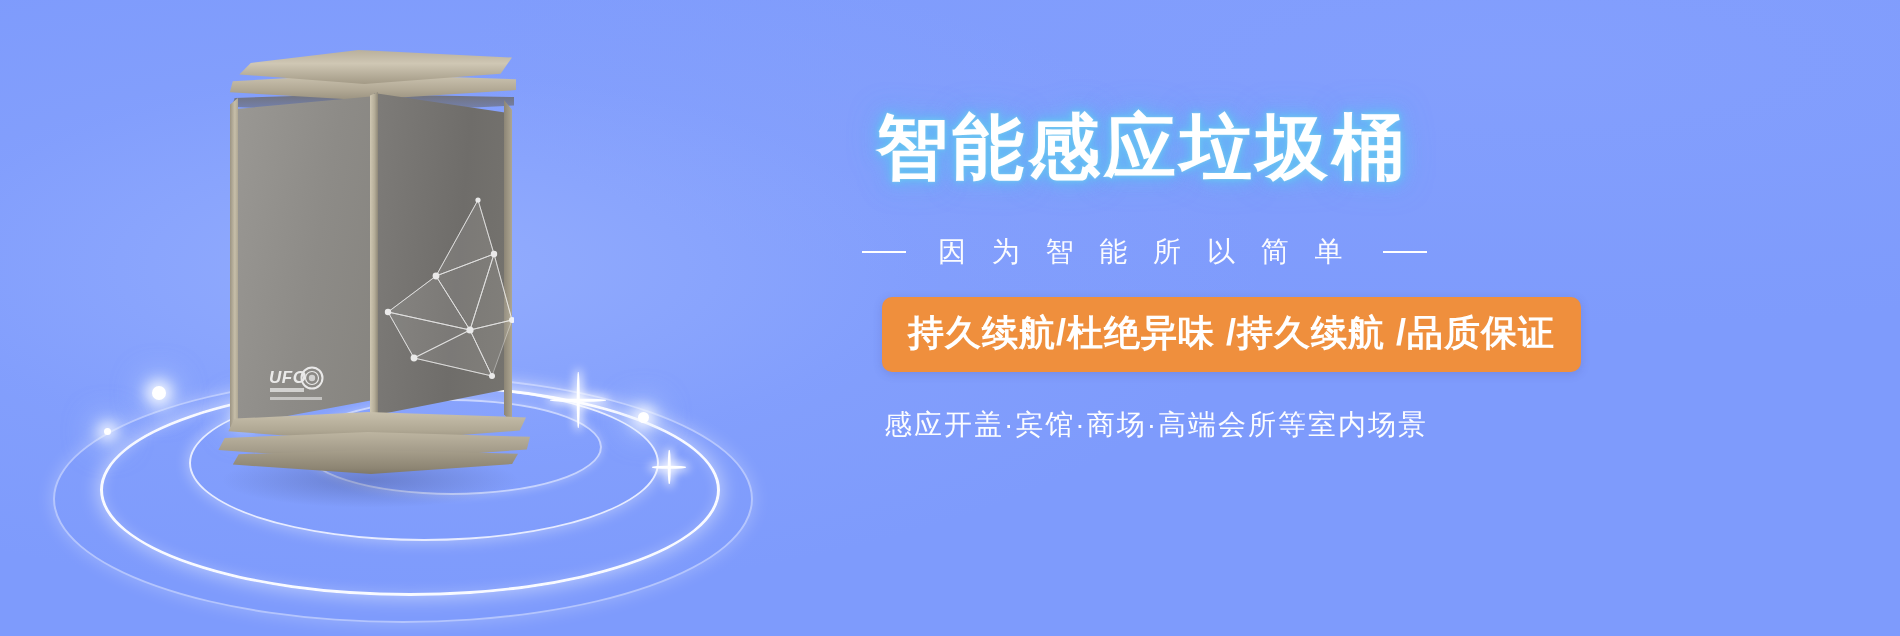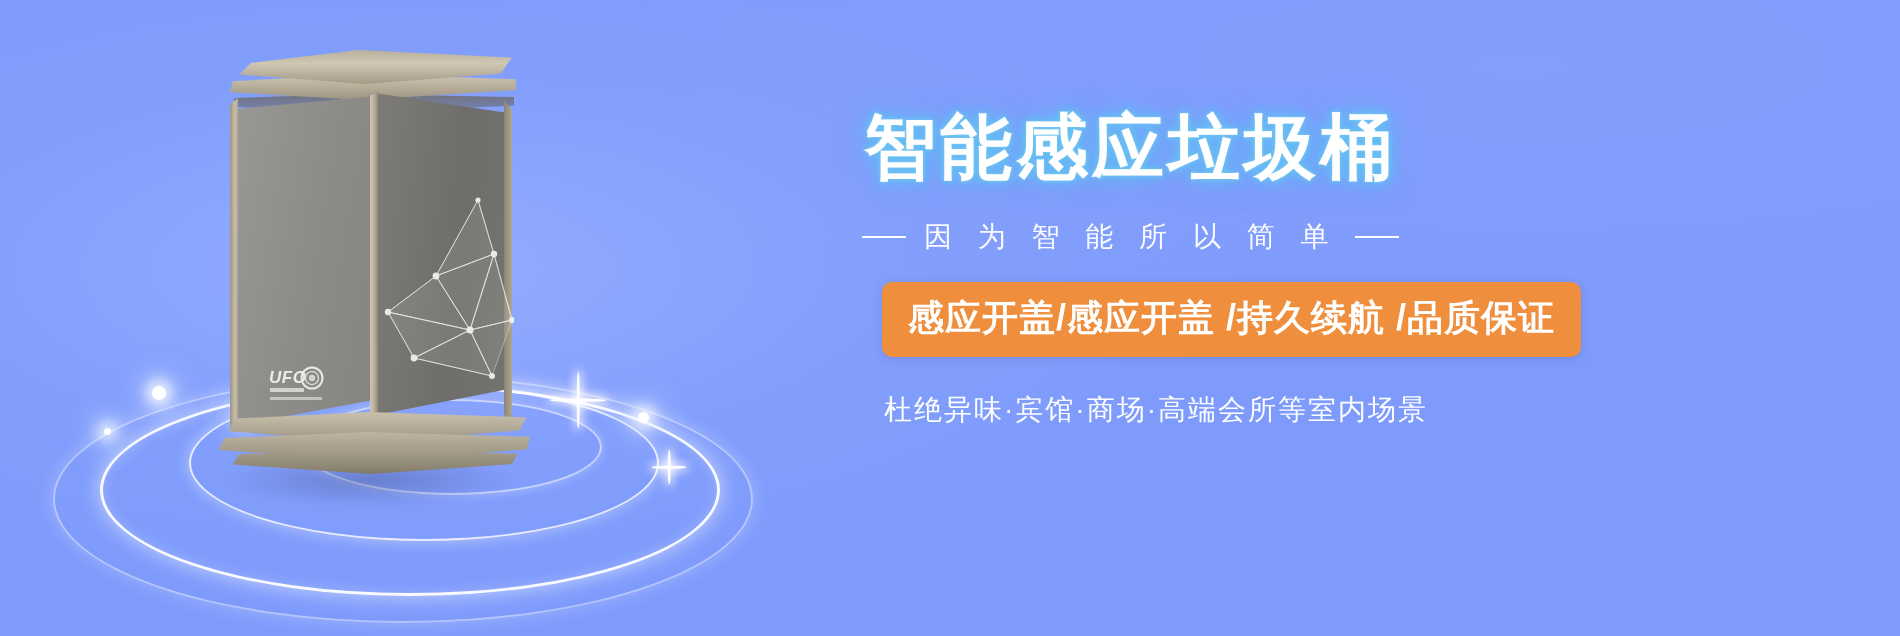--- a/index.html
+++ b/index.html
@@ -251,35 +251,35 @@
     top: 110px;
     width: 880px;
   }
 
   .headline {
     font-size: 72px;
     font-weight: 700;
     color: #ffffff;
     letter-spacing: 4px;
     line-height: 1.05;
-    margin: 0 0 0 4px;
+    margin: 0 0 0 16px;
     text-shadow:
       0 0 2px  #7ec8f0,
       0 0 5px  #6fc4f2,
       0 0 10px #63bff3,
       0 0 18px rgba(90,190,245,0.85),
       0 0 30px rgba(90,190,245,0.55);
     white-space: nowrap;
   }
 
   .subline {
     display: flex;
     align-items: center;
-    gap: 18px;
-    margin: 32px 0 0 2px;
+    gap: 32px;
+    margin: 47px 0 0 2px;
     color: #ffffff;
     font-size: 28px;
     letter-spacing: 9px;
     white-space: nowrap;
   }
   .subline .rule {
     display: inline-block;
     width: 44px;
     height: 2px;
     background: #ffffff;
@@ -401,18 +401,18 @@
   <div class="text-block">
 
     <h1 class="headline">智能感应垃圾桶</h1>
 
     <div class="subline">
       <span class="rule"></span>
       <span class="sub-text">因 为 智 能  所 以 简 单</span>
       <span class="rule"></span>
     </div>
 
-    <div class="feature-bar">感应开盖/感应开盖 /持久续航 /品质保证</div>
-
-    <div class="scene-line">杜绝异味·宾馆·商场·高端会所等室内场景</div>
+    <div class="feature-bar">持久续航/杜绝异味 /持久续航 /品质保证</div>
+
+    <div class="scene-line">感应开盖·宾馆·商场·高端会所等室内场景</div>
   </div>
 
 </div>
 
 </body></html>

